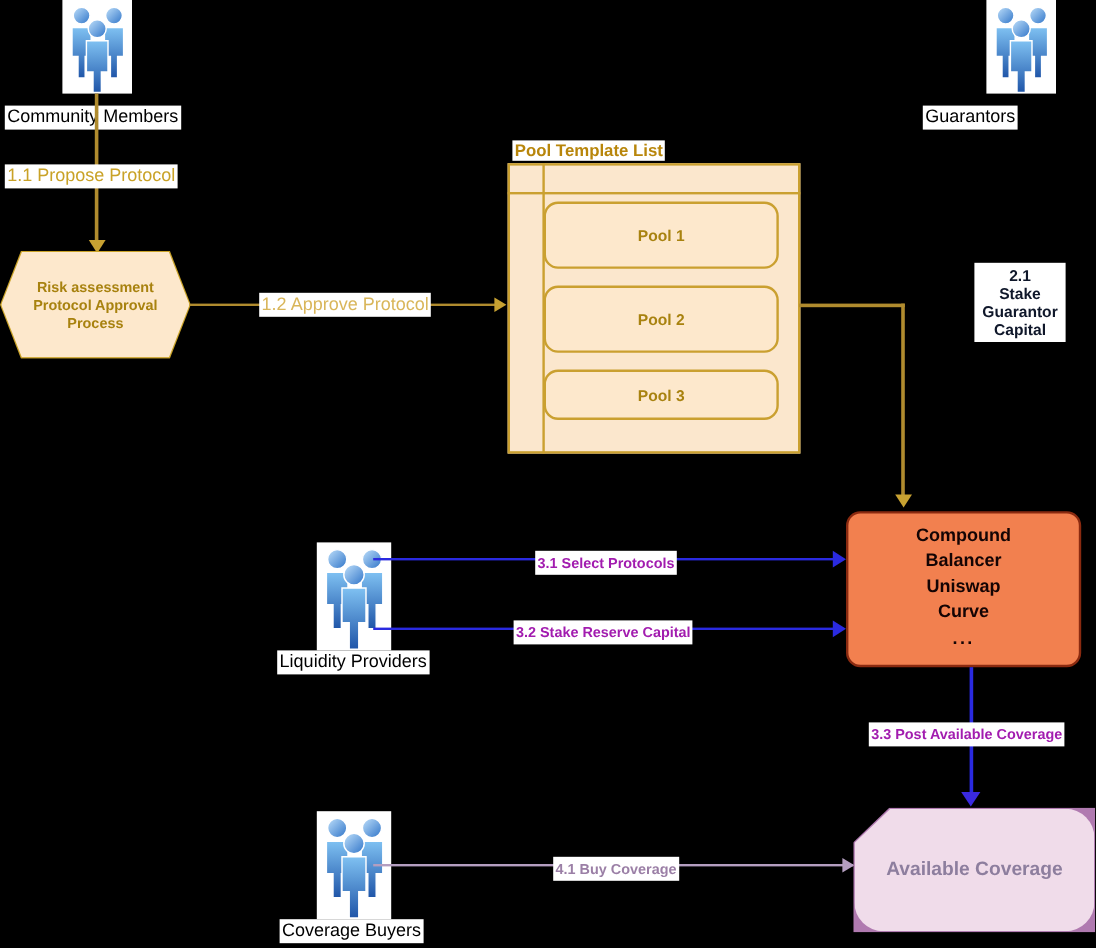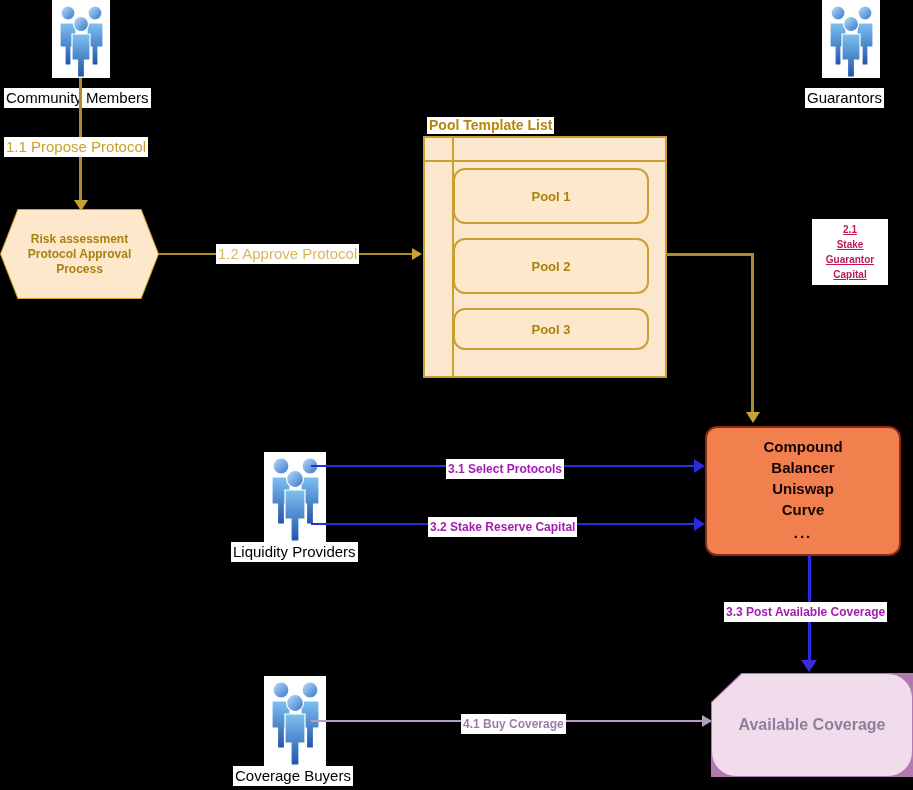--- a/index.html
+++ b/index.html
@@ -31,21 +31,21 @@
     font-size:15px;
     line-height:18px;
     white-space:nowrap;
     padding:1px 2px;
     box-sizing:border-box;
   }
   .wlabel.gold{color:#c9a227;}
   .wlabel.goldlt{color:#d9b65a;text-align:right;}
   .wlabel.blue{color:#a21caf;font-weight:bold;font-size:12px;}
   .wlabel.mauve{color:#9b7fa6;font-weight:bold;font-size:12px;}
-  .wlabel.black-bold{color:#be185d;font-weight:bold;font-size:10px;line-height:15px;text-align:center;white-space:normal;text-decoration:underline;}
+  .wlabel.black-bold{color:#0f172a;font-weight:bold;font-size:13px;line-height:15px;text-align:center;white-space:normal;}
 
   
   .ln{position:absolute;}
   .ln.h{height:2px;}
   .ln.v{width:2px;}
   .gold-ln{background:#b08b2e;}
   .blue-ln{background:#2a2ae0;}
   .mauve-ln{background:#b49ec0;}
 
   .arrow{position:absolute;width:0;height:0;}
@@ -204,21 +204,21 @@
       <g>
         <circle cx="16" cy="13" r="7" fill="url(#gA)" stroke="#ffffff" stroke-width="1.2"></circle>
         <path d="M8 23 h16 v24 h-5 v18 h-6 v-18 h-5 z" fill="url(#gB)" stroke="#ffffff" stroke-width="1.2"></path>
         <circle cx="43" cy="13" r="7" fill="url(#gA)" stroke="#ffffff" stroke-width="1.2"></circle>
         <path d="M35 23 h16 v24 h-5 v18 h-6 v-18 h-5 z" fill="url(#gB)" stroke="#ffffff" stroke-width="1.2"></path>
         <circle cx="29" cy="24" r="7.5" fill="url(#gA)" stroke="#ffffff" stroke-width="1.2"></circle>
         <path d="M20 34 h18 v26 h-5.5 v17 h-7 v-17 h-5.5 z" fill="url(#gB)" stroke="#ffffff" stroke-width="1.2"></path>
       </g>
     </svg>
   </div>
-  <div class="abs wlabel" style="left:805px;top:88px;">Guarantors</div>
+  <div class="abs wlabel" style="left:769px;top:88px;">Guarantors</div>
 
   <div class="abs wlabel black-bold" style="left:812px;top:219px;width:76px;padding:3px 2px;">
     <div>2.1</div>
     <div>Stake</div>
     <div>Guarantor</div>
     <div>Capital</div>
   </div>
 
   <div class="protocol-box" style="left:705px;top:426px;width:196px;height:130px;">
     <span>Compound</span>

